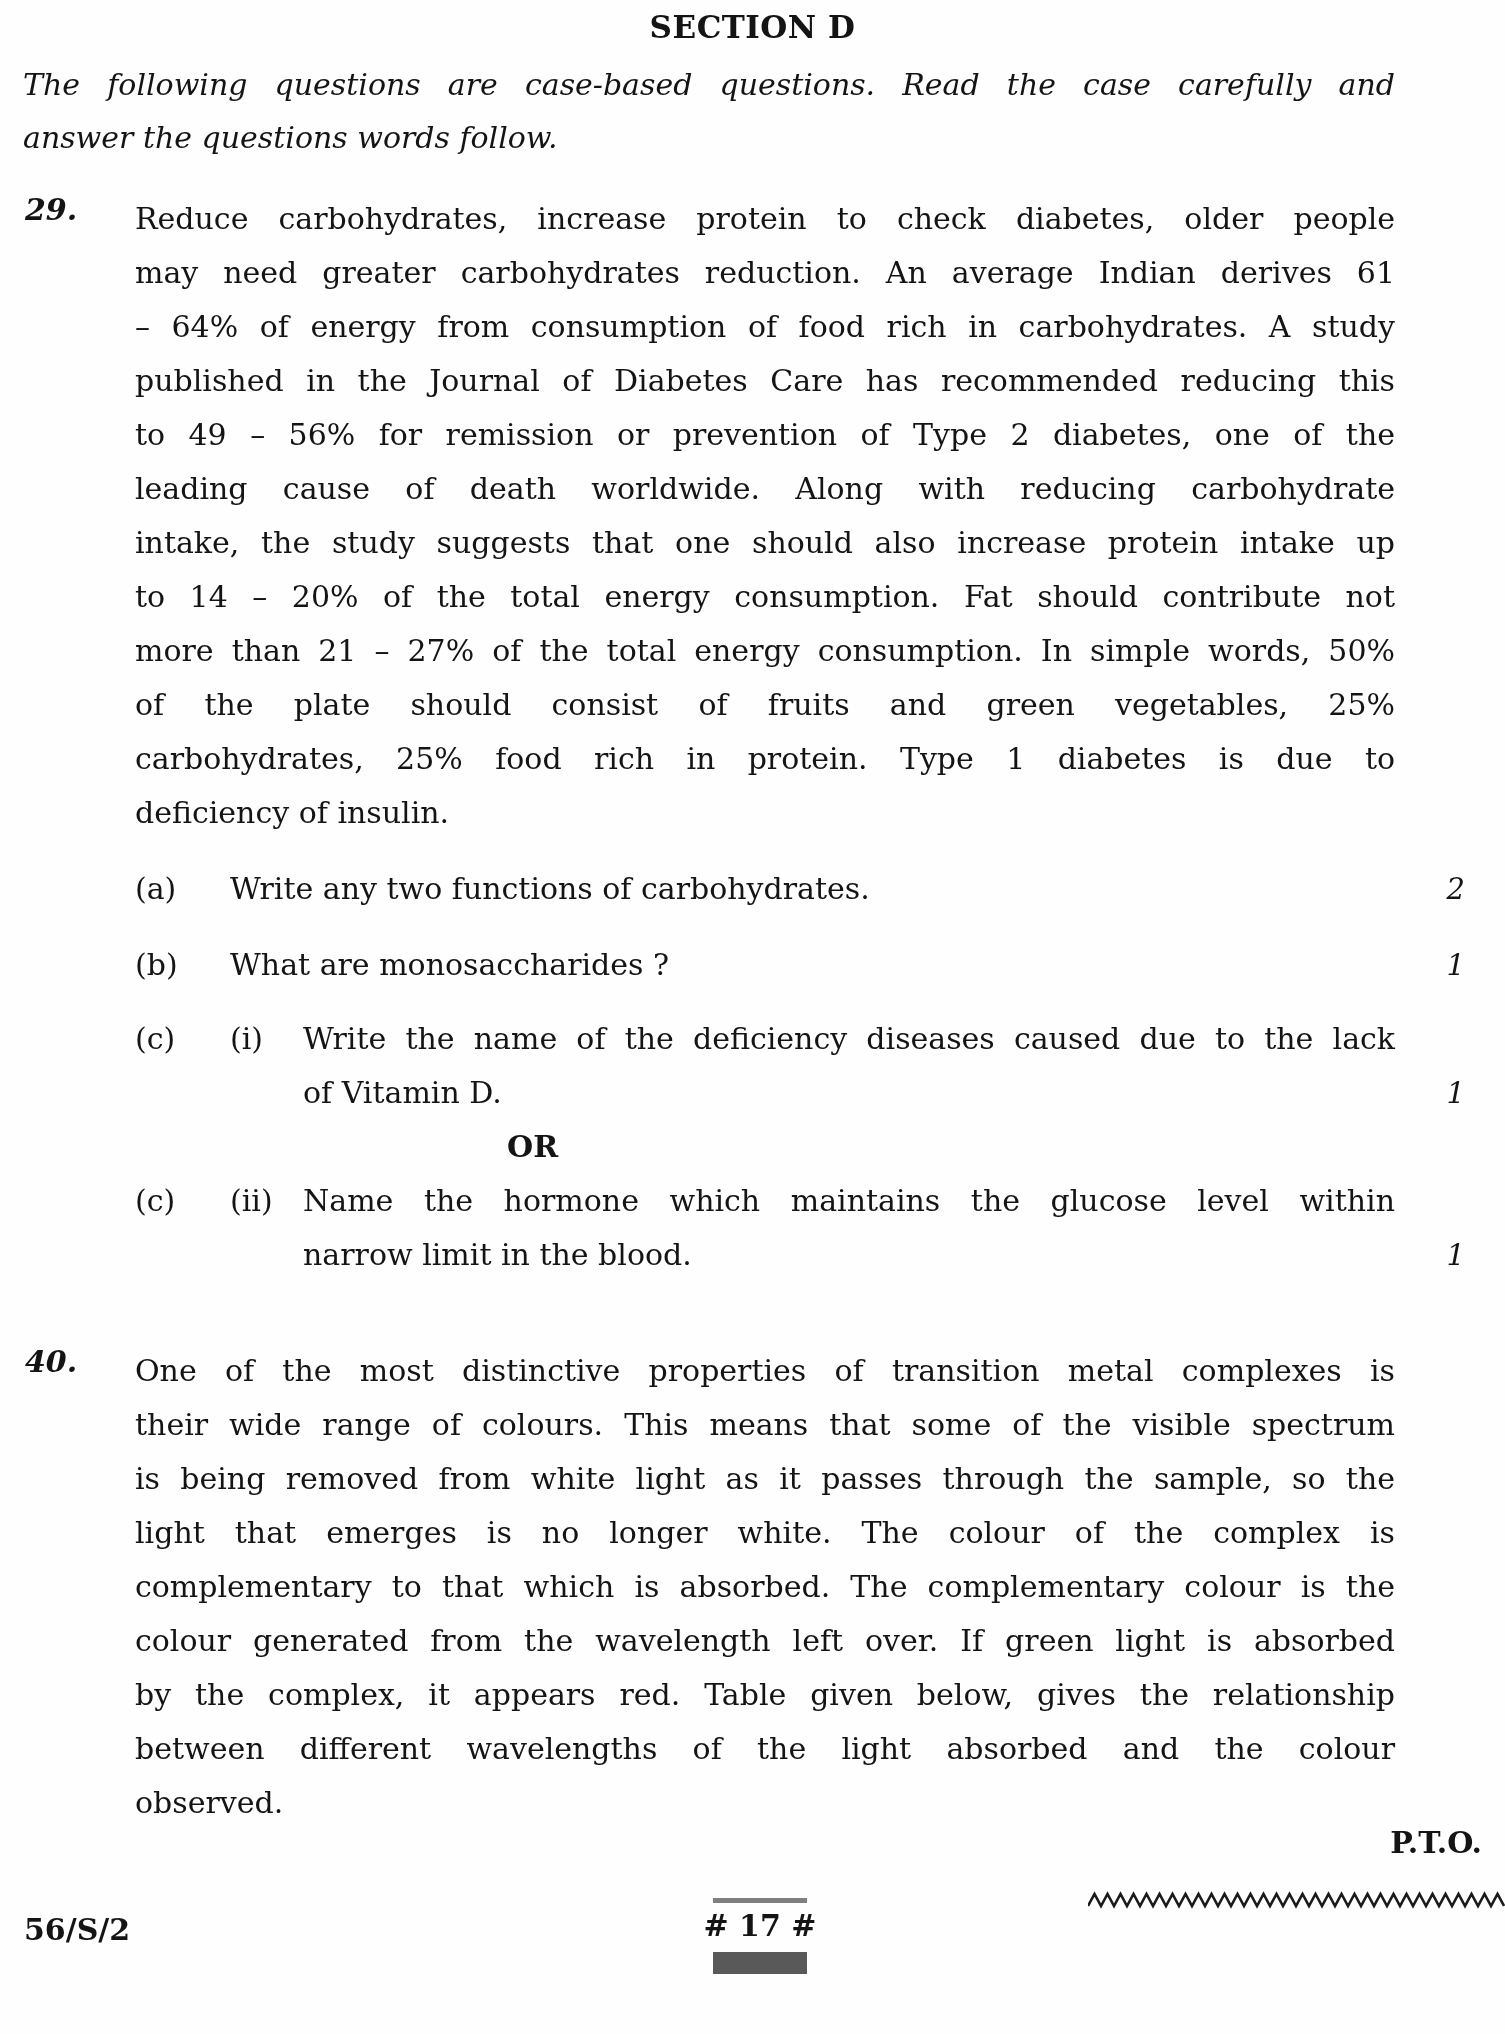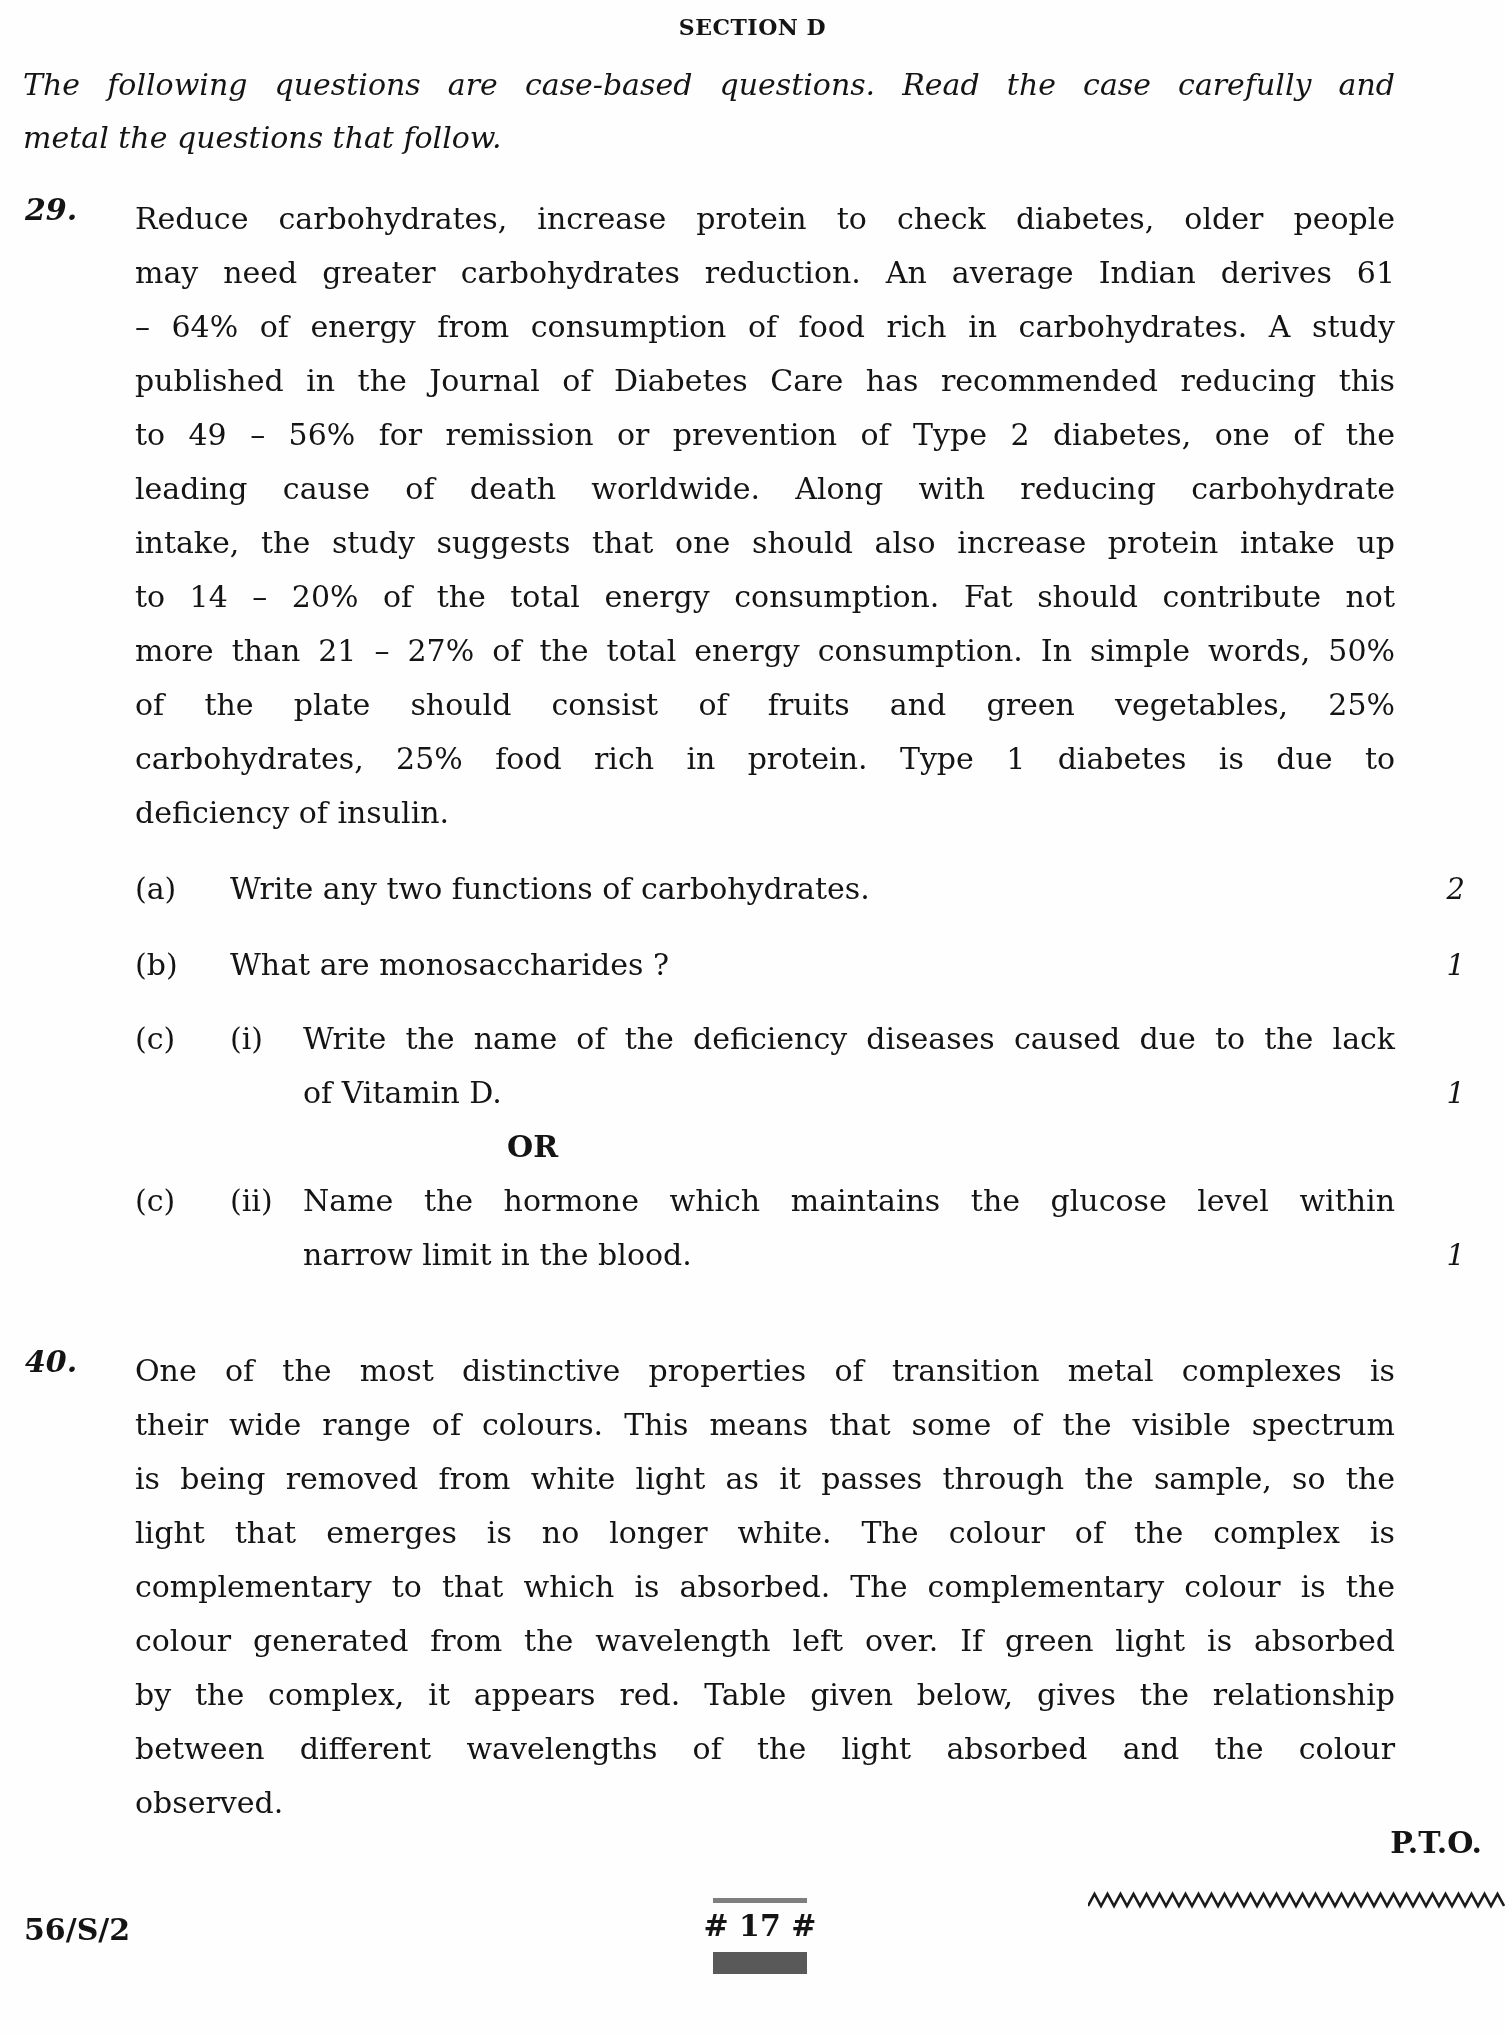--- a/index.html
+++ b/index.html
@@ -12,21 +12,21 @@
     color: #141414;
     font-family: "DejaVu Serif", "Liberation Serif", serif;
     font-size: 30px;
     overflow: hidden;
     box-sizing: border-box;
     padding-top: 6px;
   }
   .section-title {
     text-align: center;
     font-weight: bold;
-    font-size: 22px;
+    font-size: 31px;
     line-height: 42px;
     letter-spacing: 0.5px;
   }
   .intro {
     margin: 10px 0 0 23px;
     width: 1372px;
     font-style: italic;
     line-height: 53px;
   }
   .question {
@@ -88,21 +88,21 @@
 </style>
 </head>
 <body>
 
 <div class="page">
 
   <div class="section-title">SECTION D</div>
 
   <div class="intro">
       <div class="jl">The following questions are case-based questions. Read the case carefully and</div>
-      <div class="ll">metal the questions that follow.</div>
+      <div class="ll">answer the questions words follow.</div>
     </div>
 
   <div class="question q29">
     <span class="qnum">29.</span>
     <div class="qbody">
         <div class="jl">Reduce carbohydrates, increase protein to check diabetes, older people</div>
         <div class="jl">may need greater carbohydrates reduction. An average Indian derives 61</div>
         <div class="jl">– 64% of energy from consumption of food rich in carbohydrates. A study</div>
         <div class="jl">published in the Journal of Diabetes Care has recommended reducing this</div>
         <div class="jl">to 49 – 56% for remission or prevention of Type 2 diabetes, one of the</div>

